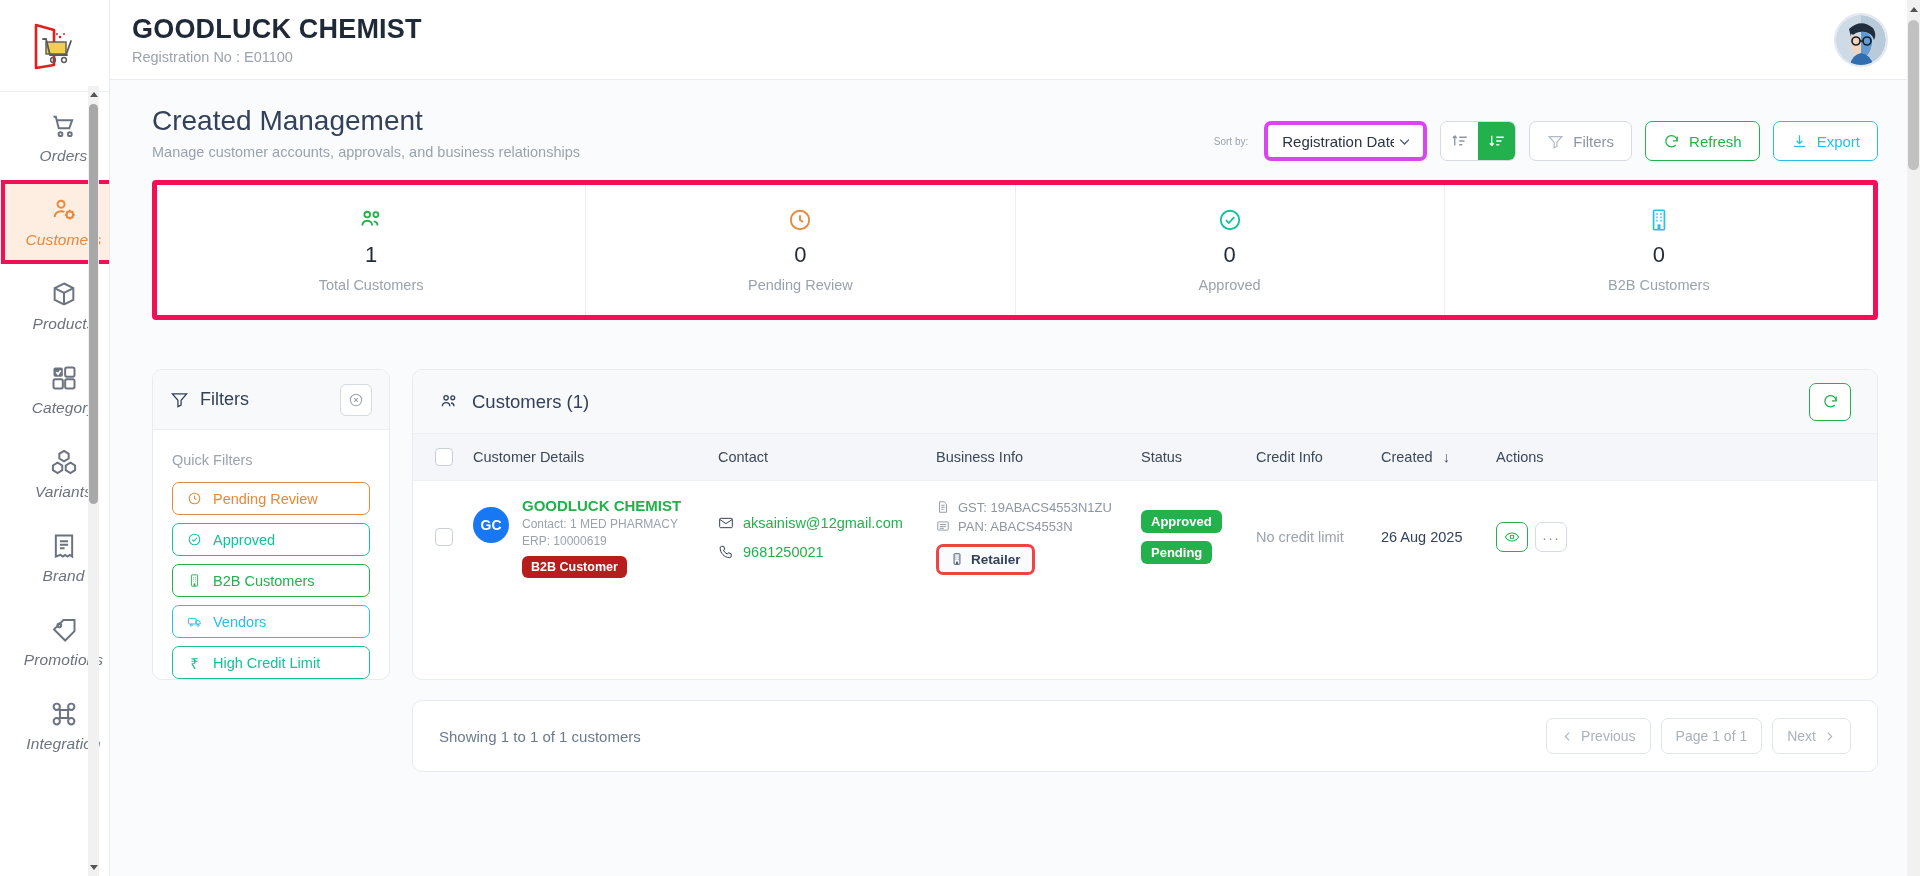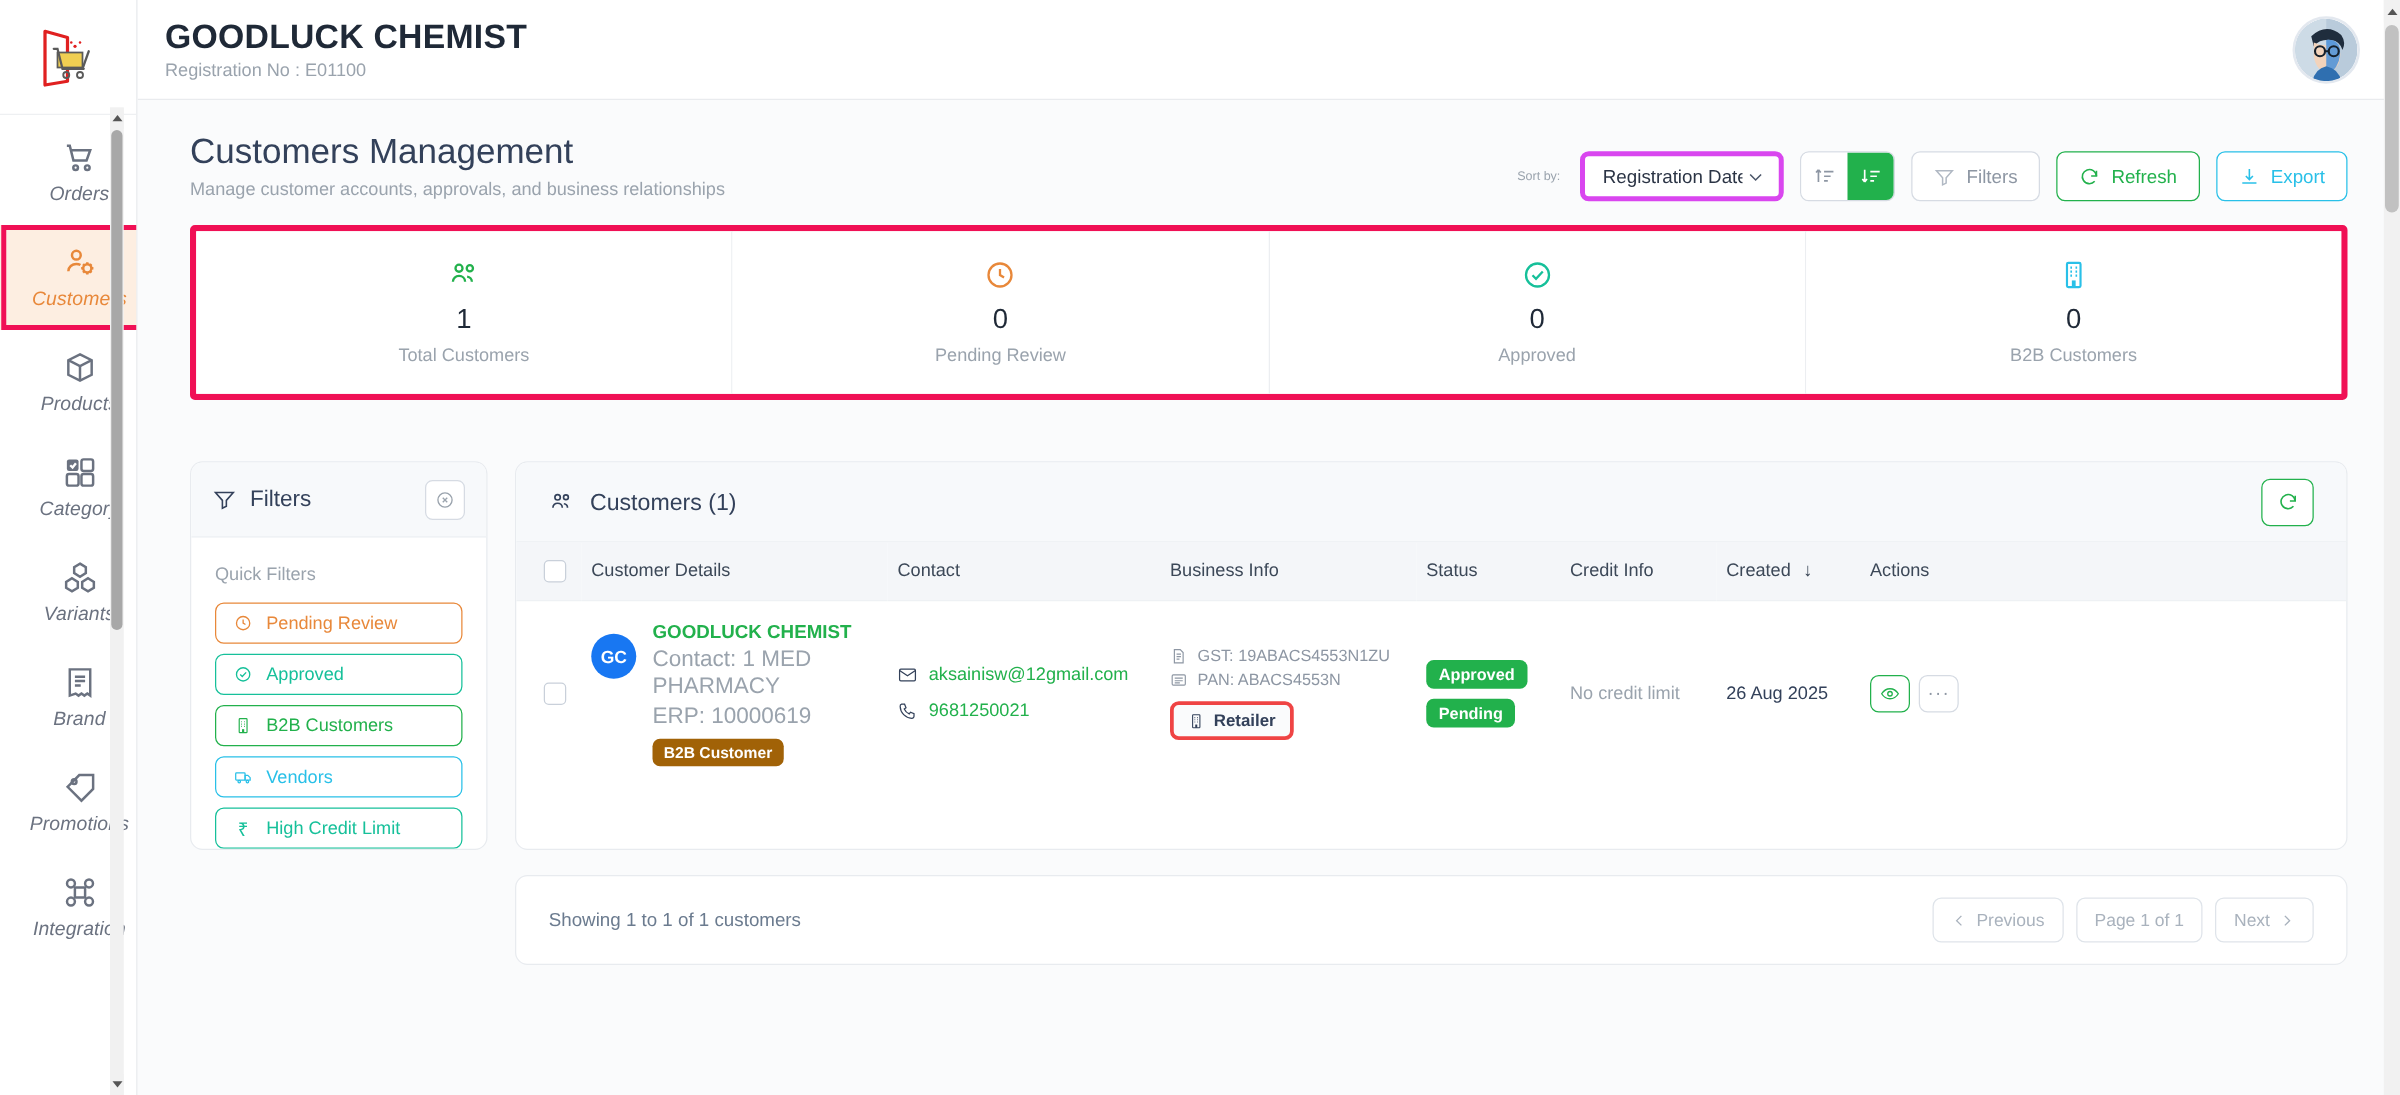--- a/index.html
+++ b/index.html
@@ -166,23 +166,23 @@
     width: 18px; height: 18px; border: 1px solid #c9d0da; border-radius: 4px;
     background: #fff; cursor: pointer; display: block;
   }
   .cust-cell { display: flex; align-items: flex-start; gap: 13px; }
   .avatar-circle {
     width: 36px; height: 36px; border-radius: 50%; background: #1877f2; color: #fff;
     font-size: 14px; font-weight: bold; display: flex; align-items: center; justify-content: center;
     flex: 0 0 36px; margin-top: 10px;
   }
   .cust-name { font-size: 15px; font-weight: bold; color: #22b14c; }
-  .cust-sub { font-size: 18px; color: #9aa3ad; margin-top: 3px; }
+  .cust-sub { font-size: 12px; color: #9aa3ad; margin-top: 3px; }
   .b2b-tag {
-    display: inline-flex; align-items: center; background: #a16207; color: #fff;
+    display: inline-flex; align-items: center; background: #b91c1c; color: #fff;
     font-size: 12.5px; font-weight: bold; border-radius: 6px; padding: 4px 9px; margin-top: 8px;
   }
   .contact-line { display: flex; align-items: center; gap: 9px; font-size: 14.5px; color: #22b14c; }
   .contact-line + .contact-line { margin-top: 13px; }
   .biz-line { display: flex; align-items: center; gap: 8px; font-size: 13px; color: #8d96a3; }
   .biz-line + .biz-line { margin-top: 4px; }
   .retailer-tag {
     display: inline-flex; align-items: center; gap: 7px; border: 3px solid #ef4444;
     border-radius: 7px; background: #fafbfc; font-size: 13.5px; font-weight: bold;
     color: #33415a; padding: 5px 11px; margin-top: 10px;
@@ -343,21 +343,21 @@
       <circle cx="31" cy="26" r="4" fill="none" stroke="#15202b" stroke-width="1.7"></circle>
       <path d="M24 26h3" stroke="#15202b" stroke-width="1.5"></path>
     </svg>
   </div>
 </div>
 
 <div id="main">
 
   <div id="page-head">
     <div>
-      <div id="page-title">Customers Management</div>
+      <div id="page-title">Created Management</div>
       <div id="page-desc">Manage customer accounts, approvals, and business relationships</div>
     </div>
     <div id="head-controls">
       <span class="sort-label">Sort by:</span>
       <div id="sort-select">
         <span class="sv">Registration Date</span>
         <svg width="15" height="15" viewBox="0 0 24 24" fill="none" stroke="#4a5568" stroke-width="2">
             <path d="M5 9l7 7 7-7"></path>
           </svg>
       </div>

